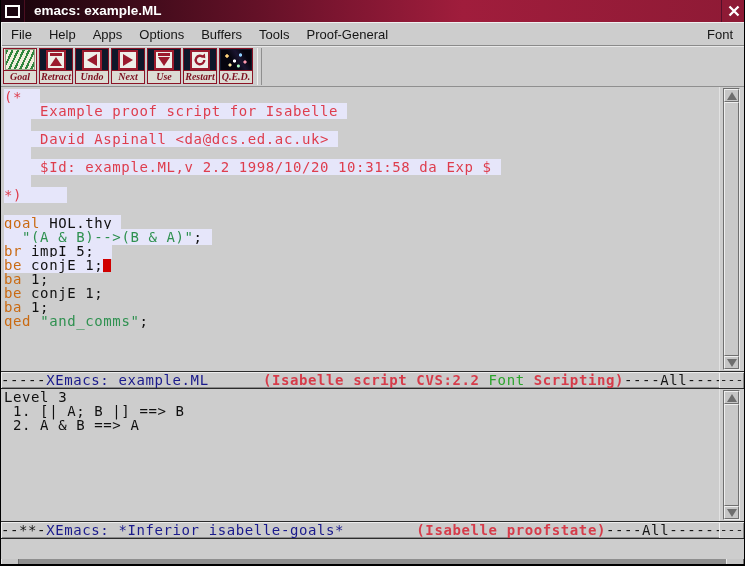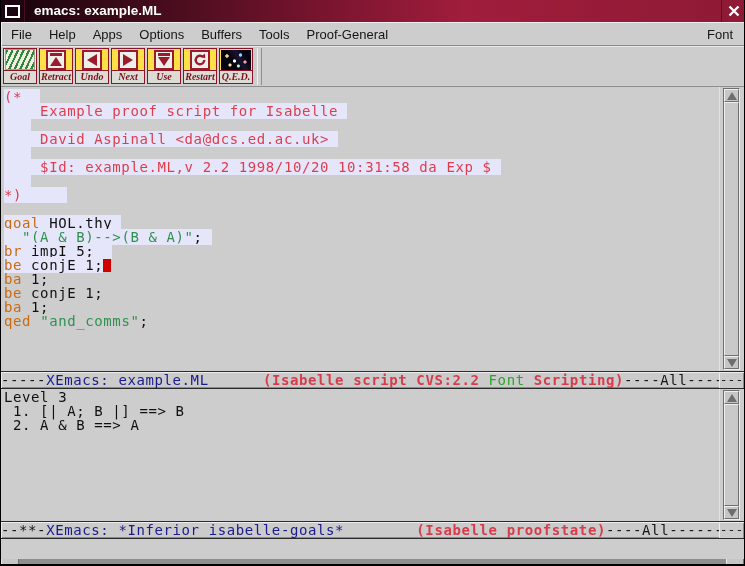--- a/index.html
+++ b/index.html
@@ -17,21 +17,21 @@
          background:#8e1a35;cursor:pointer;}
   
   .menubar{position:absolute;left:0;top:22px;width:743px;height:24px;background:#CDCDCD;display:flex;
            align-items:center;box-shadow:inset 0 1px 0 #efefef,inset 1px 0 0 #efefef,inset 0 -1px 0 #8a8a8a;}
   .menu-left{display:flex;gap:17px;padding-left:10px;flex:1;}
   .menu-item,.menu-help{font-weight:normal;font-size:13px;color:#151515;cursor:pointer;white-space:nowrap;}
   .menu-help{padding-right:11px;}
   
   .toolbar{position:absolute;left:0;top:46px;width:743px;height:41px;background:#CDCDCD;display:flex;
            align-items:flex-start;box-shadow:inset 0 1px 0 #e9e9e9,inset 0 -1px 0 #8f8f8f;padding-top:2px;box-sizing:border-box;}
-  .tb-btn{width:34px;height:36px;margin-left:2px;background:#fde047;border:1px solid #8c1426;
+  .tb-btn{width:34px;height:36px;margin-left:2px;background:#0f172a;border:1px solid #8c1426;
           display:flex;flex-direction:column;align-items:center;cursor:pointer;box-sizing:border-box;}
   .tb-btn.goal{background:#ecece2;}
   .tb-ic{height:22px;display:flex;align-items:center;justify-content:center;width:100%;}
   .tb-label{width:100%;border-top:1px solid #8c1426;font-family:"Liberation Serif",serif;font-style:italic;
             font-weight:bold;font-size:10px;color:#7d1020;text-align:center;line-height:12px;background:#dcdcd4;}
   .icon-frame{width:16px;height:16px;border:2px solid #9b1b2e;display:flex;flex-direction:column;
               align-items:center;justify-content:center;background:#efefe9;}
   .tri-left{width:0;height:0;border-top:6px solid transparent;border-bottom:6px solid transparent;border-right:10px solid #9b1b2e;}
   .tri-right{width:0;height:0;border-top:6px solid transparent;border-bottom:6px solid transparent;border-left:10px solid #9b1b2e;}
   .bar{width:12px;height:3px;background:#9b1b2e;margin-bottom:1px;}

